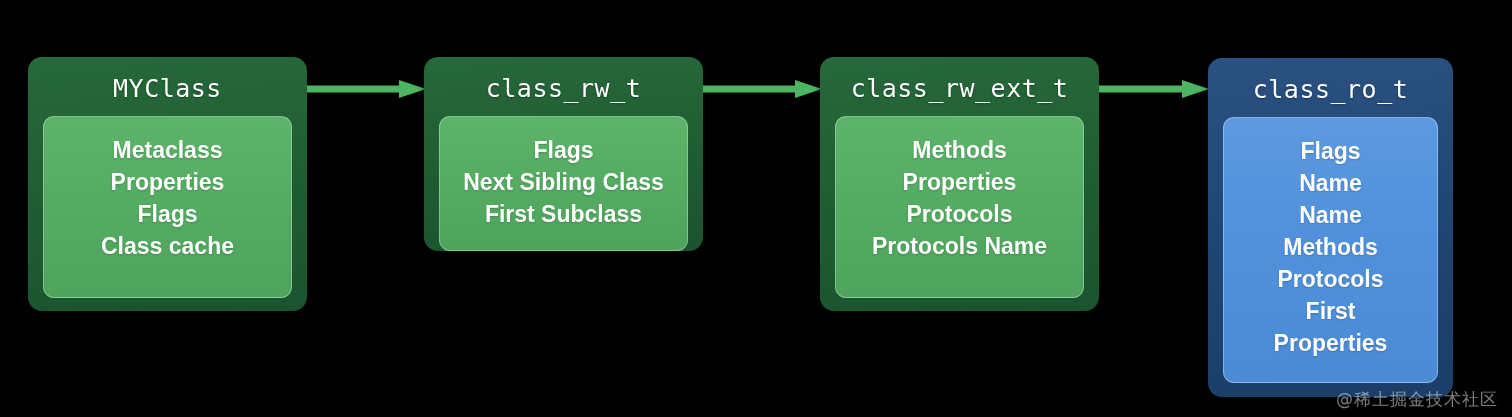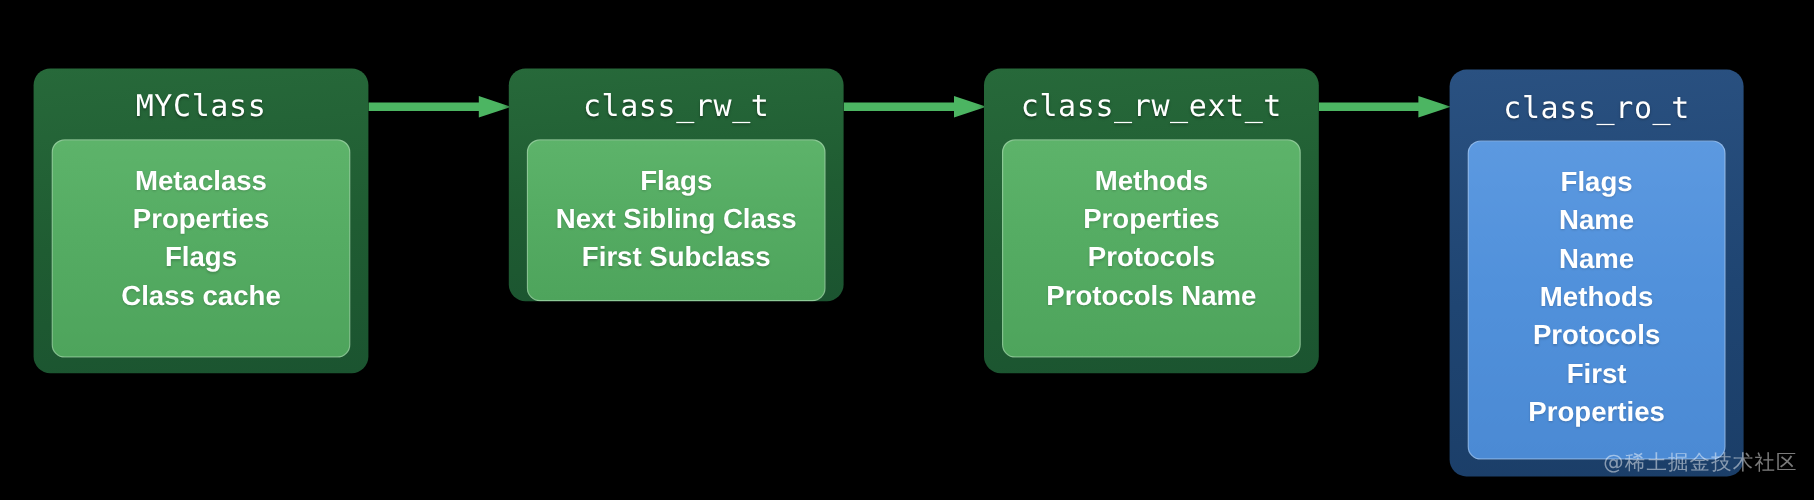--- a/index.html
+++ b/index.html
@@ -84,21 +84,21 @@
   .arrow {
     position: absolute;
     height: 22px;
     display: block;
   }
 
   
   .watermark {
     position: absolute;
     right: 14px;
-    bottom: 20px;
+    bottom: 6px;
     font-size: 17px;
     color: rgba(255,255,255,0.48);
     letter-spacing: 1px;
     white-space: nowrap;
     font-family: "DejaVu Sans", sans-serif;
     text-align: right;
   }
 </style>
 </head>
 <body>

